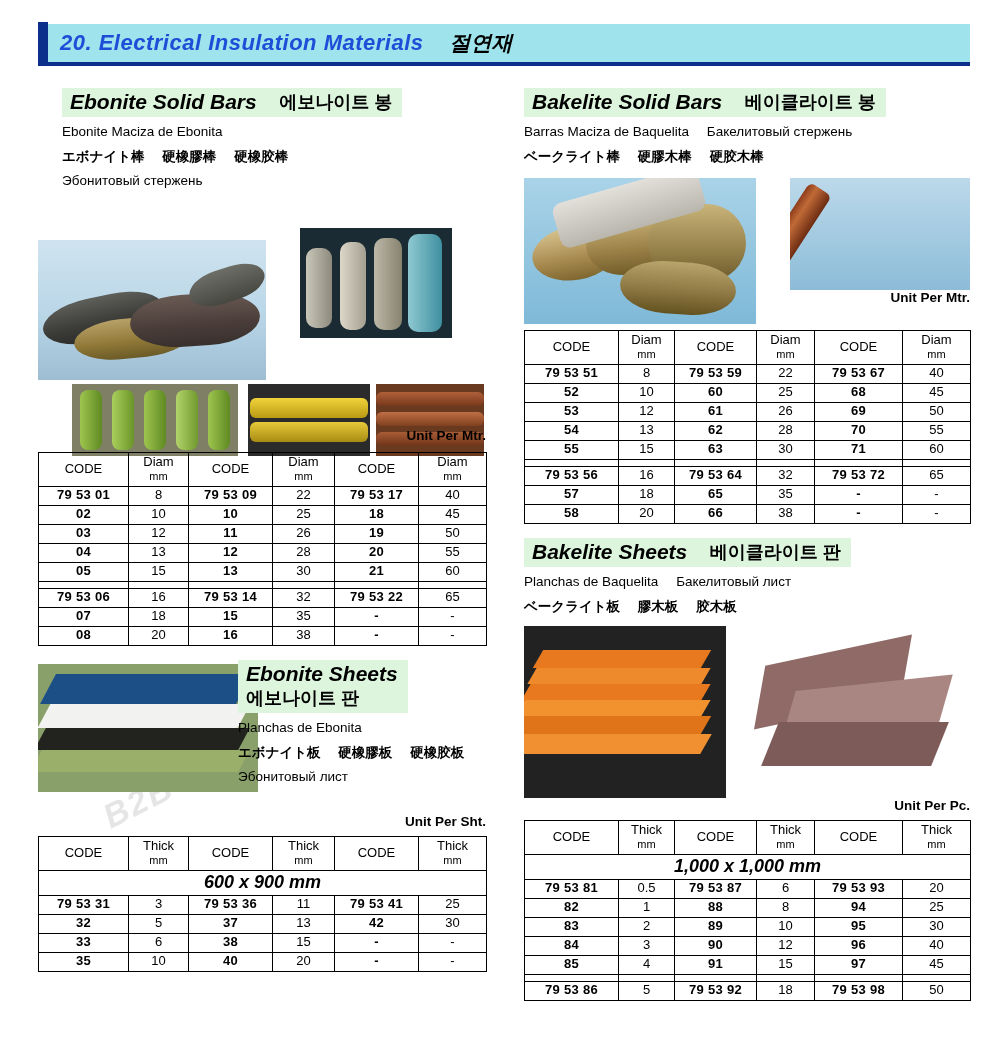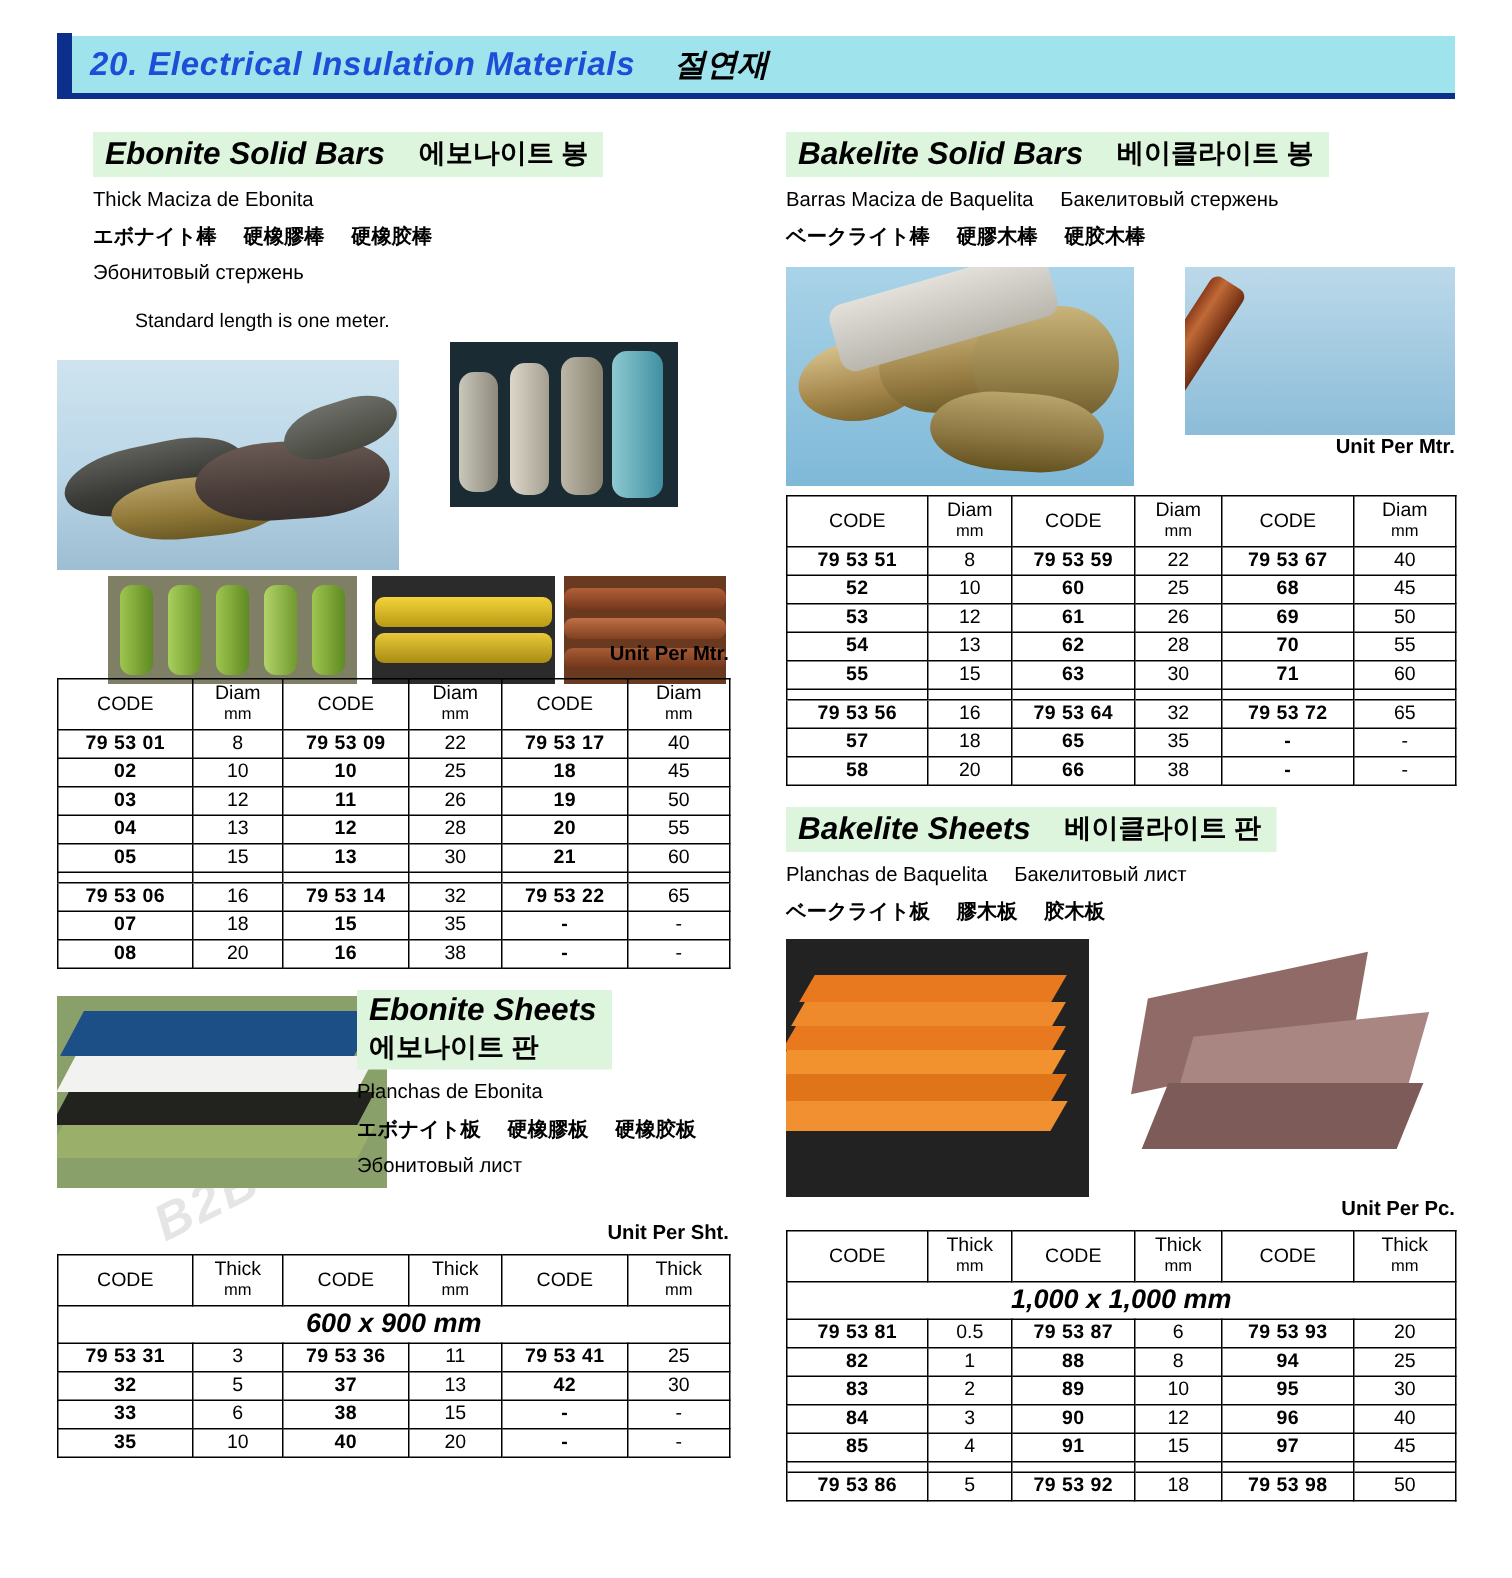--- a/index.html
+++ b/index.html
@@ -166,28 +166,27 @@
   <span class="title-kr">절연재</span>
 </div>
 
 <div class="watermark">B2B THAI</div>
 
 <div style="position:absolute; left:62px; top:88px; width:420px;">
   <div class="band">
     <span class="en">Ebonite Solid Bars</span>
     <span class="kr">에보나이트 봉</span>
   </div>
-  <div class="subline">Thick Maciza de Ebonita</div>
+  <div class="subline">Ebonite Maciza de Ebonita</div>
   <div class="subline">
     <span class="cjk sp">エボナイト棒</span>
     <span class="cjk sp">硬橡膠棒</span>
     <span class="cjk">硬橡胶棒</span>
   </div>
   <div class="subline">Эбонитовый стержень</div>
-  <div class="note-c" style="margin-left:28px;">Standard length is one meter.</div>
 </div>
 
 <div class="photo ph-eb1" style="left:38px; top:240px; width:228px; height:140px;">
   <div class="rod" style="left:4px; top:56px; width:122px; height:44px; background:linear-gradient(180deg,#5e5f59,#3b3c38 60%,#2c2d2a); transform:rotate(-12deg);"></div>
   <div class="rod" style="left:36px; top:78px; width:118px; height:40px; background:linear-gradient(180deg,#b8a167,#8e7736 60%,#6b5a27); transform:rotate(-6deg);"></div>
   <div class="rod" style="left:92px; top:54px; width:130px; height:52px; background:linear-gradient(180deg,#6a5a54,#4a3d39 60%,#38302d); transform:rotate(-4deg);"></div>
   <div class="rod" style="left:150px; top:28px; width:78px; height:34px; background:linear-gradient(180deg,#6d6e67,#46473f); transform:rotate(-18deg);"></div>
 </div>
 
 <div class="photo ph-eb2" style="left:300px; top:228px; width:152px; height:110px;">

